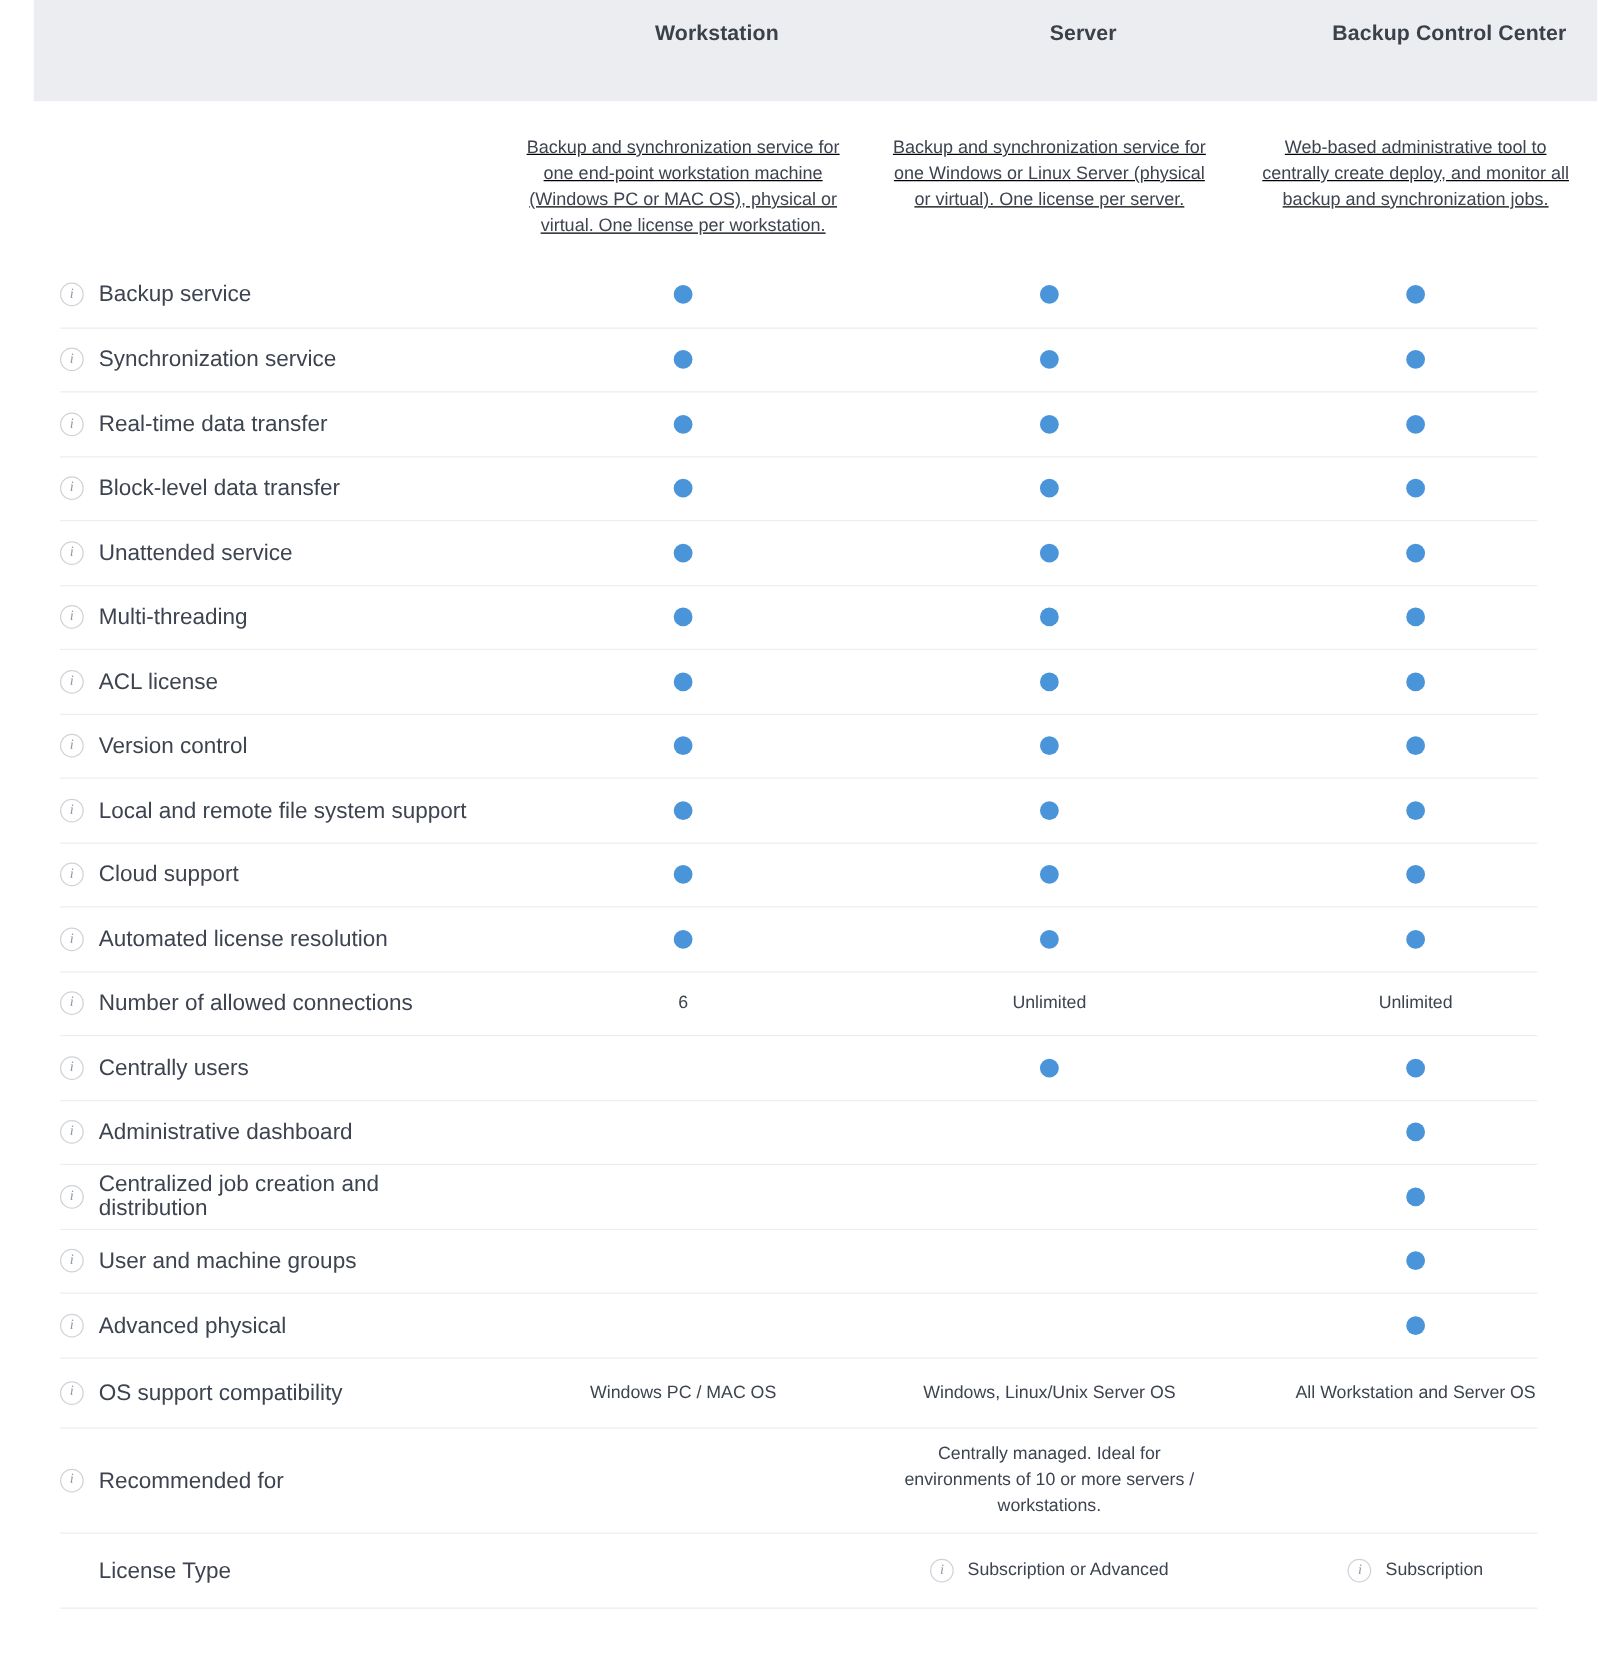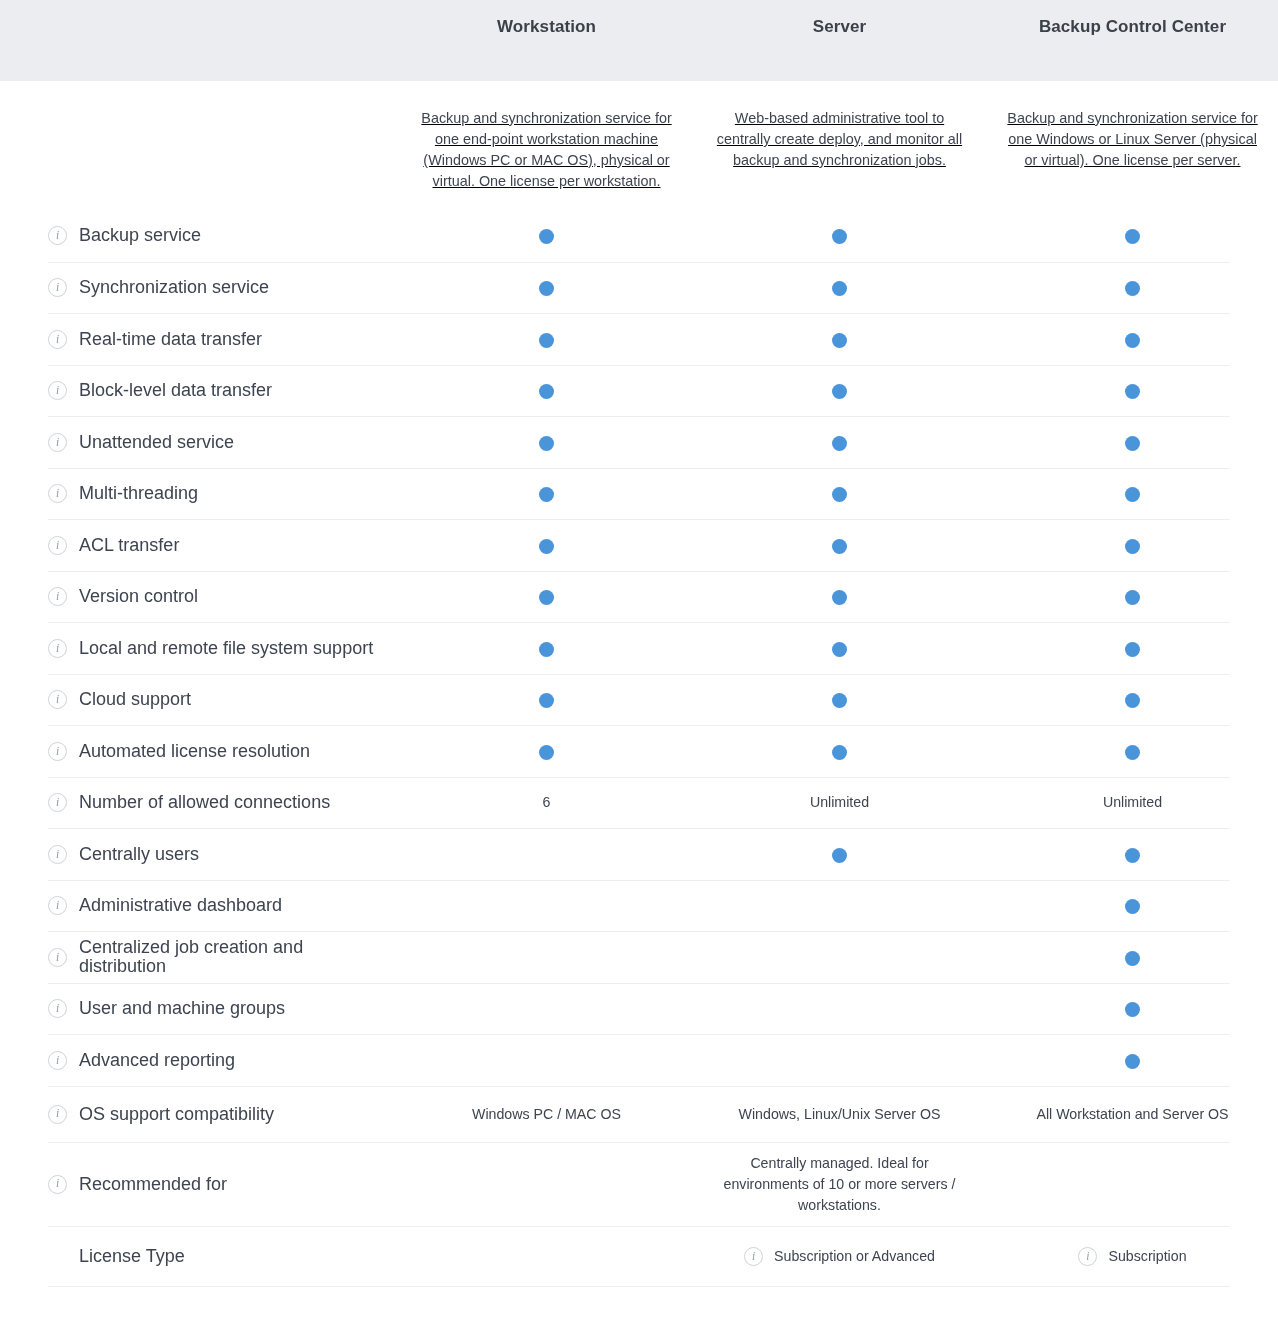--- a/index.html
+++ b/index.html
@@ -19,20 +19,21 @@
     overflow: hidden;
   }
 
   
   .header-band {
     background: #ecedf1;
     height: 81px;
     display: flex;
     align-items: flex-start;
     padding-top: 17px;
+    margin-left: 27px;
   }
   .col-feature { width: 400px; flex: 0 0 400px; }
   .col-prod    { width: 293px; flex: 0 0 293px; }
   .header-band .col-prod {
     text-align: center;
     font-size: 17px;
     font-weight: bold;
     color: #3b4149;
     letter-spacing: .1px;
   }
@@ -138,22 +139,22 @@
   <div class="header-band">
     <div class="col-feature"></div>
     <div class="col-prod">Workstation</div>
     <div class="col-prod">Server</div>
     <div class="col-prod">Backup Control Center</div>
   </div>
 
   <div class="desc-row">
     <div class="col-feature"></div>
     <div class="col-prod">Backup and synchronization service for one end-point workstation machine (Windows PC or MAC OS), physical or virtual. One license per workstation.</div>
+    <div class="col-prod">Backup and synchronization service for one Windows or Linux Server (physical or virtual). One license per server.</div>
     <div class="col-prod">Web-based administrative tool to centrally create deploy, and monitor all backup and synchronization jobs.</div>
-    <div class="col-prod">Backup and synchronization service for one Windows or Linux Server (physical or virtual). One license per server.</div>
   </div>
 
   <div class="rows" id="rows-container">
       <div class="row first">
         <div class="cell-feature">
           <span class="info-icon">i</span>
           <span class="feature-label">Backup service</span>
         </div>
         <div class="cell-val"><span class="dot"></span></div>
         <div class="cell-val"><span class="dot"></span></div>
@@ -200,21 +201,21 @@
           <span class="info-icon">i</span>
           <span class="feature-label">Multi-threading</span>
         </div>
         <div class="cell-val"><span class="dot"></span></div>
         <div class="cell-val"><span class="dot"></span></div>
         <div class="cell-val"><span class="dot"></span></div>
       </div>
       <div class="row">
         <div class="cell-feature">
           <span class="info-icon">i</span>
-          <span class="feature-label">ACL transfer</span>
+          <span class="feature-label">ACL license</span>
         </div>
         <div class="cell-val"><span class="dot"></span></div>
         <div class="cell-val"><span class="dot"></span></div>
         <div class="cell-val"><span class="dot"></span></div>
       </div>
       <div class="row">
         <div class="cell-feature">
           <span class="info-icon">i</span>
           <span class="feature-label">Version control</span>
         </div>
@@ -290,21 +291,21 @@
           <span class="info-icon">i</span>
           <span class="feature-label">User and machine groups</span>
         </div>
         <div class="cell-val"></div>
         <div class="cell-val"></div>
         <div class="cell-val"><span class="dot"></span></div>
       </div>
       <div class="row">
         <div class="cell-feature">
           <span class="info-icon">i</span>
-          <span class="feature-label">Advanced reporting</span>
+          <span class="feature-label">Advanced physical</span>
         </div>
         <div class="cell-val"></div>
         <div class="cell-val"></div>
         <div class="cell-val"><span class="dot"></span></div>
       </div>
       <div class="row tall3">
         <div class="cell-feature">
           <span class="info-icon">i</span>
           <span class="feature-label">OS support compatibility</span>
         </div>

